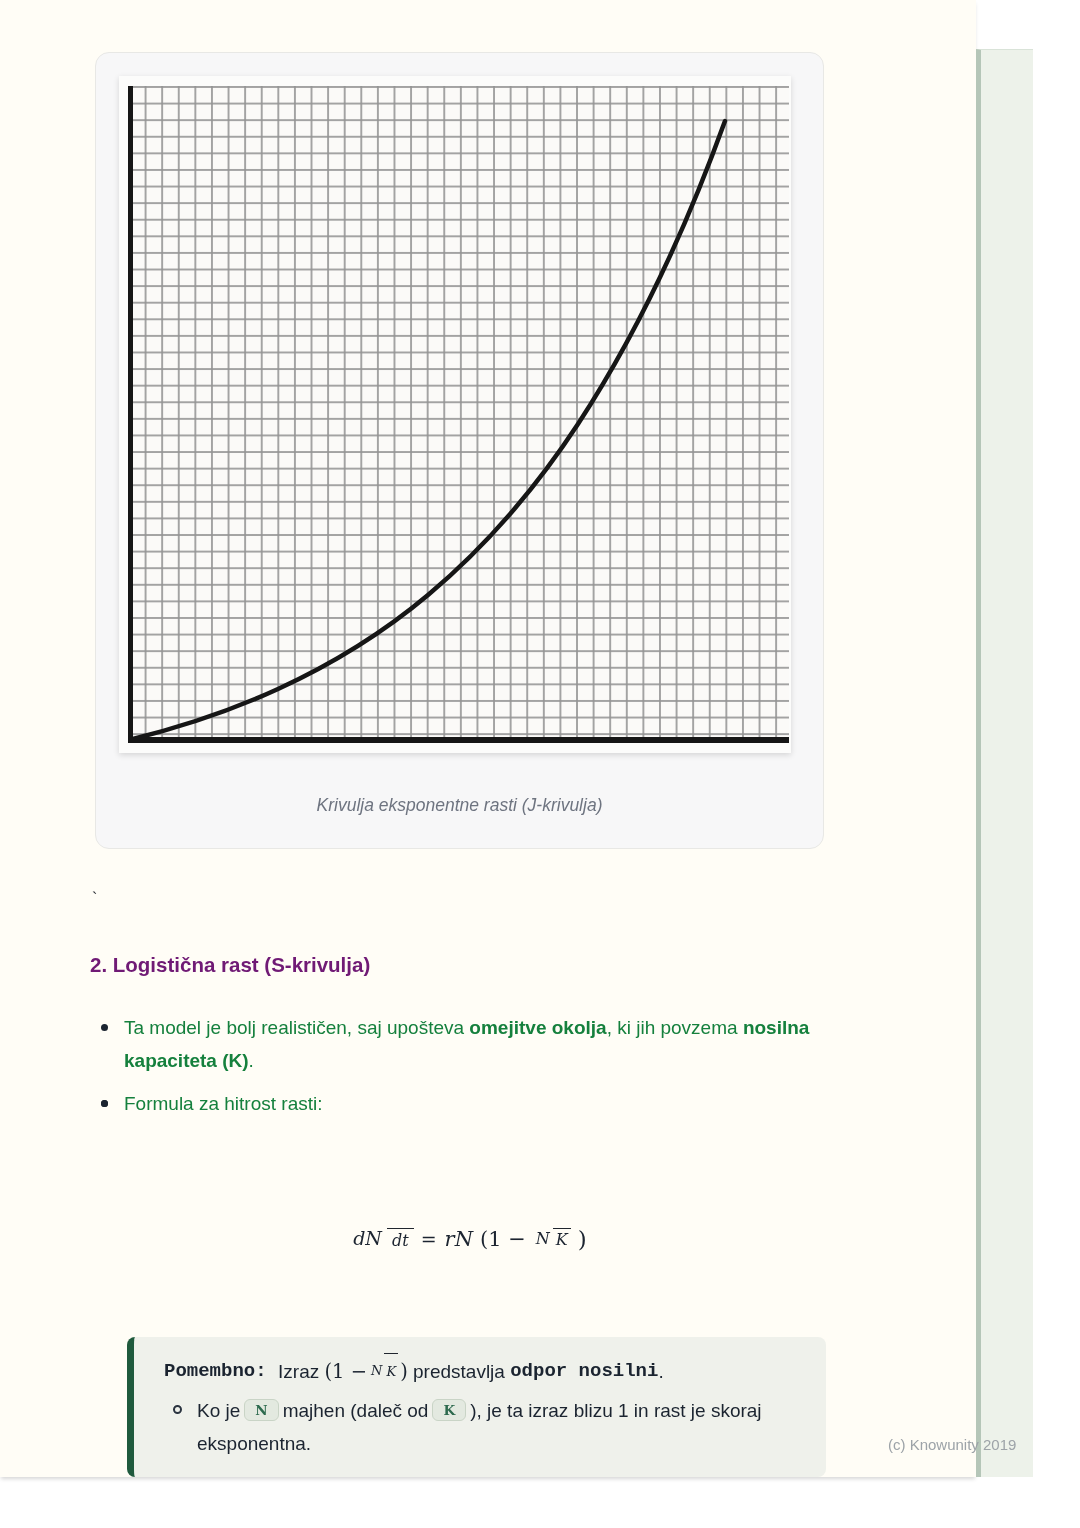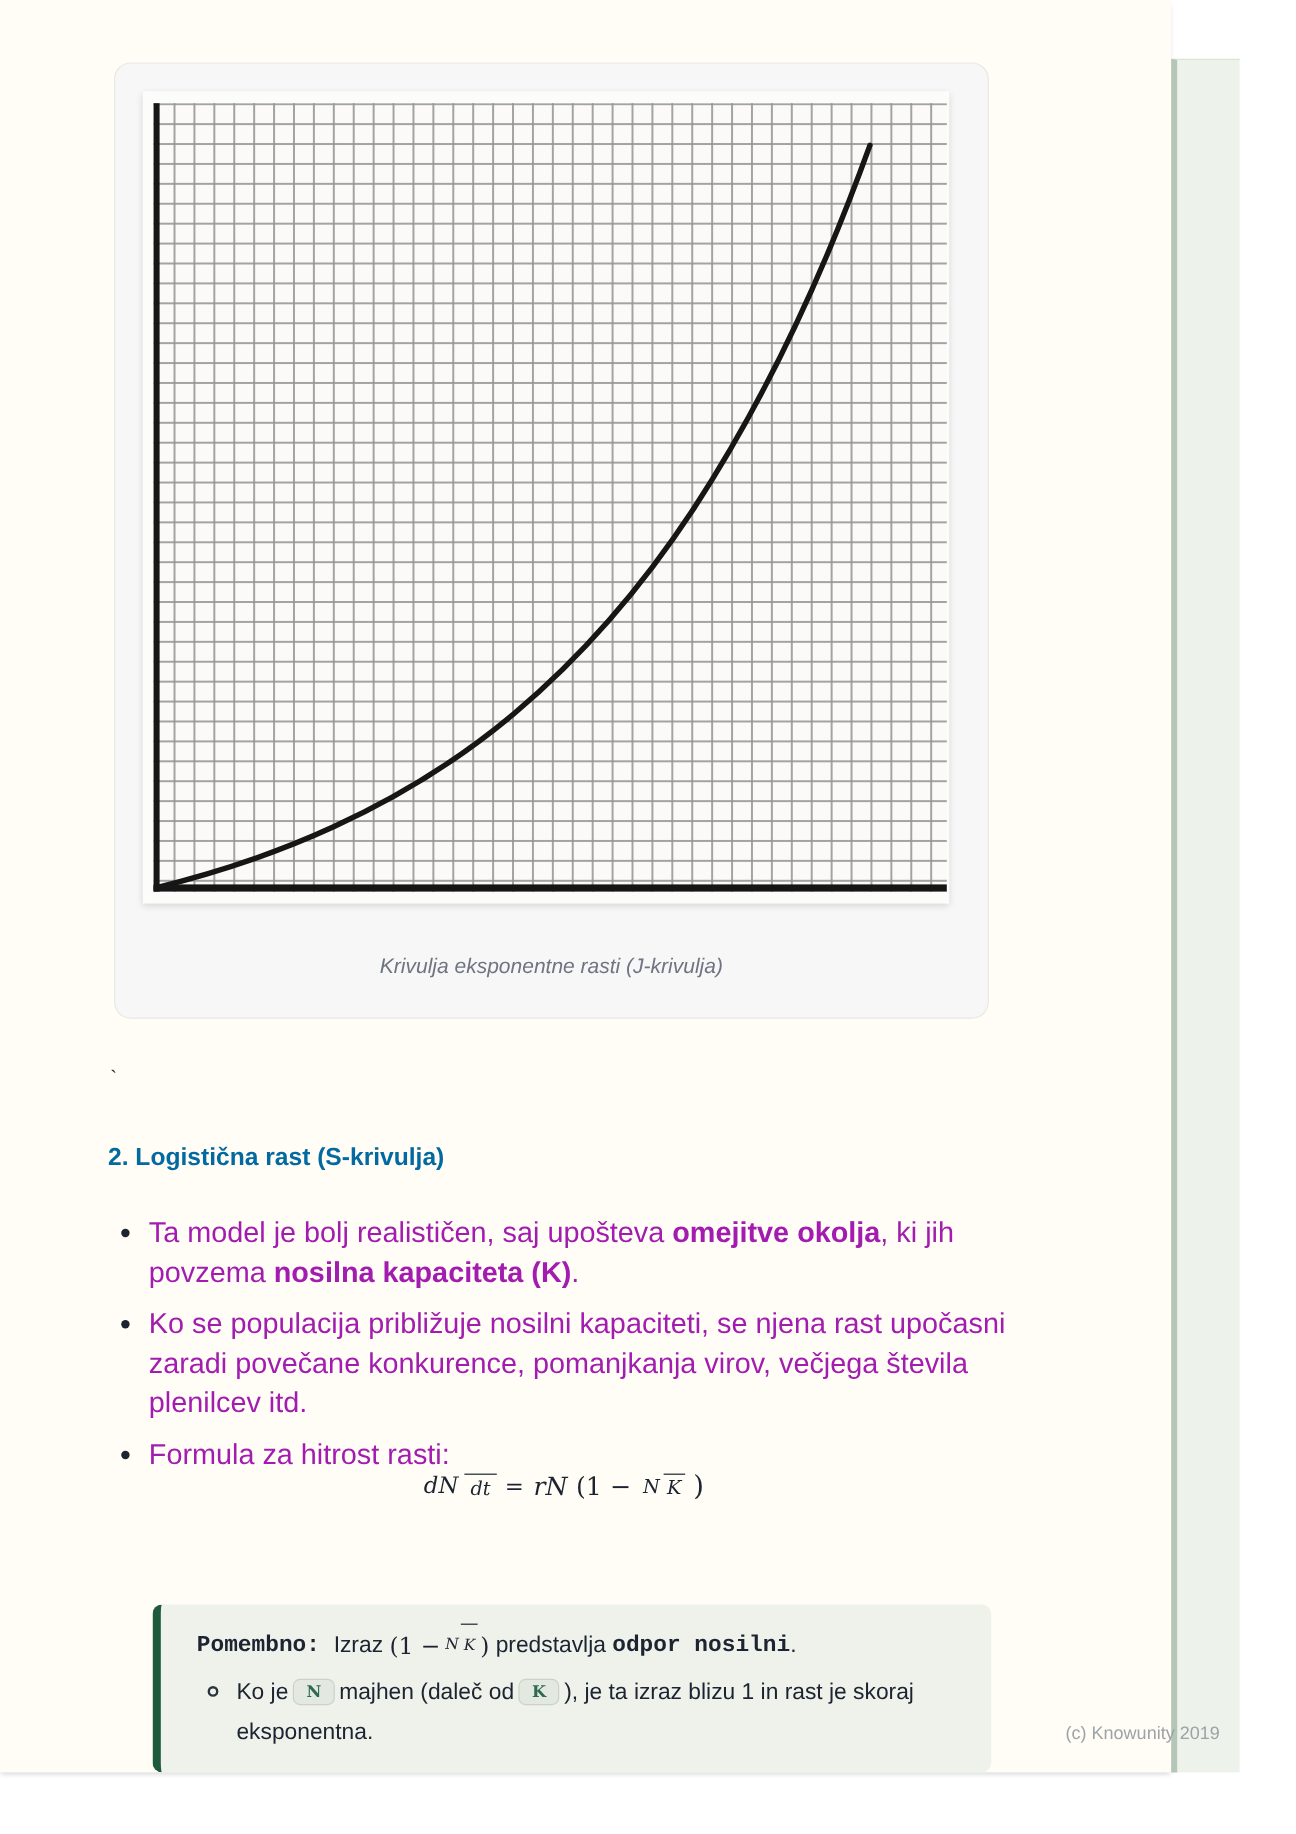--- a/index.html
+++ b/index.html
@@ -27,24 +27,24 @@
             linear-gradient(to bottom, rgba(148,148,148,.85) 1.6px, transparent 1.6px) 0 0 / 16.6px 16.6px,
             #fbfaf8; }
   .axis-y { position:absolute; left:0; top:0; bottom:0; width:5px; background:#161616; }
   .axis-x { position:absolute; left:0; right:0; bottom:0; height:6px; background:#161616; }
   .curve-svg { position:absolute; left:0; top:0; width:100%; height:100%; }
   .figure-caption { position:absolute; left:0; right:0; top:726px; text-align:center;
           font-style:italic; font-size:17.5px; color:#6e7480;margin-top:16px; }
 
   .stray { position:absolute; left:92px; top:890px; font-size:16px; color:#30343a; }
 
-  .section-heading { position:absolute; left:90px; top:953px; font-size:20.5px; font-weight:700; color:#0369a1; }
+  .section-heading { position:absolute; left:90px; top:953px; font-size:20.5px; font-weight:700; color:#701a75; }
 
   .bullets { position:absolute; left:90px; top:1011px; width:748px; list-style:none; }
-  .bullets li { position:relative; padding-left:34px; font-size:24px; line-height:33px; color:#a21caf; margin-bottom:10px; }
+  .bullets li { position:relative; padding-left:34px; font-size:19px; line-height:33px; color:#15803d; margin-bottom:10px; }
   .bullet-dot { position:absolute; left:11px; top:13px; width:7px; height:7px; border-radius:50%; background:#1b2430; }
 
   
   .formula-row { position:absolute; left:90px; top:1226px; width:748px; display:flex;
           justify-content:center; align-items:center; font-family:"DejaVu Serif", serif; color:#1c2430; }
   .frac { display:inline-flex; flex-direction:row; align-items:center; margin:0 7px; }
   .frac .num { font-style:italic; font-size:19px; padding:0 5px 2px; }
   .frac .den { font-style:italic; font-size:16px; padding:2px 5px 0; border-top:1.7px solid #20262e; }
   .op-eq { font-size:19px; margin-right:8px; }
   .var-it { font-style:italic; font-size:21px; }
@@ -94,21 +94,20 @@
 
     <h2 class="section-heading">2. Logistična rast (S-krivulja)</h2>
 
     <ul class="bullets">
       <li>
         <span class="bullet-dot"></span>
         <span><span>Ta model je bolj realističen, saj upošteva </span><span style="font-weight: 700;">omejitve okolja</span><span>, ki jih povzema </span><span style="font-weight: 700;">nosilna kapaciteta (K)</span><span>.</span></span>
       </li>
       <li>
         <span class="bullet-dot"></span>
-        <span><span>Ko se populacija približuje nosilni kapaciteti, se njena rast upočasni zaradi povečane konkurence, pomanjkanja virov, večjega števila plenilcev itd.</span></span>
       </li>
       <li>
         <span class="bullet-dot"></span>
         <span><span>Formula za hitrost rasti:</span></span>
       </li>
     </ul>
 
     <div class="formula-row">
       <span class="frac">
         <span class="num">dN</span>

